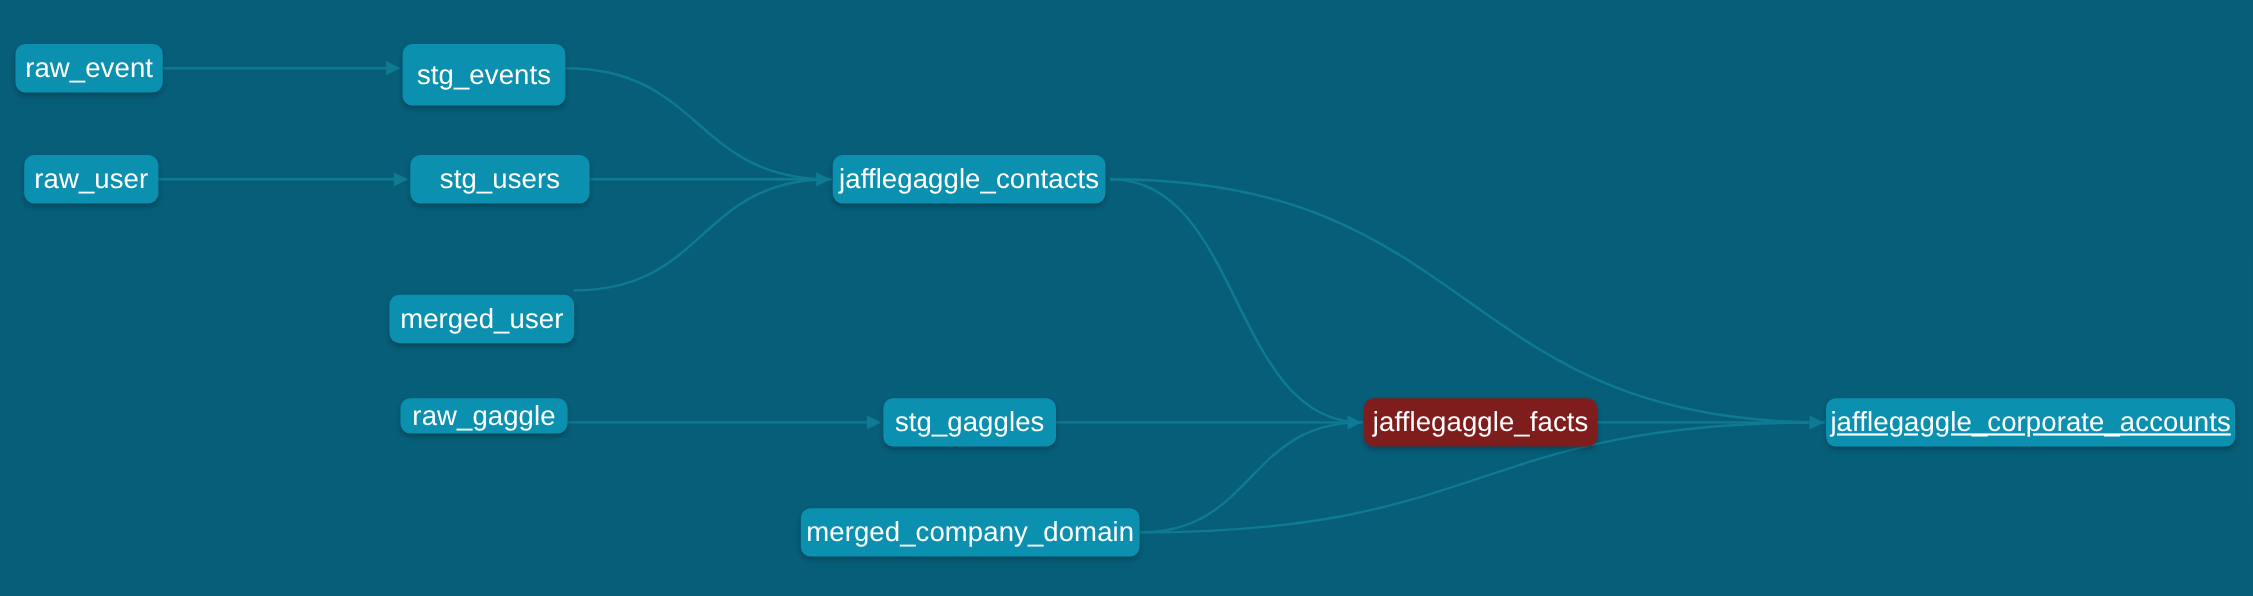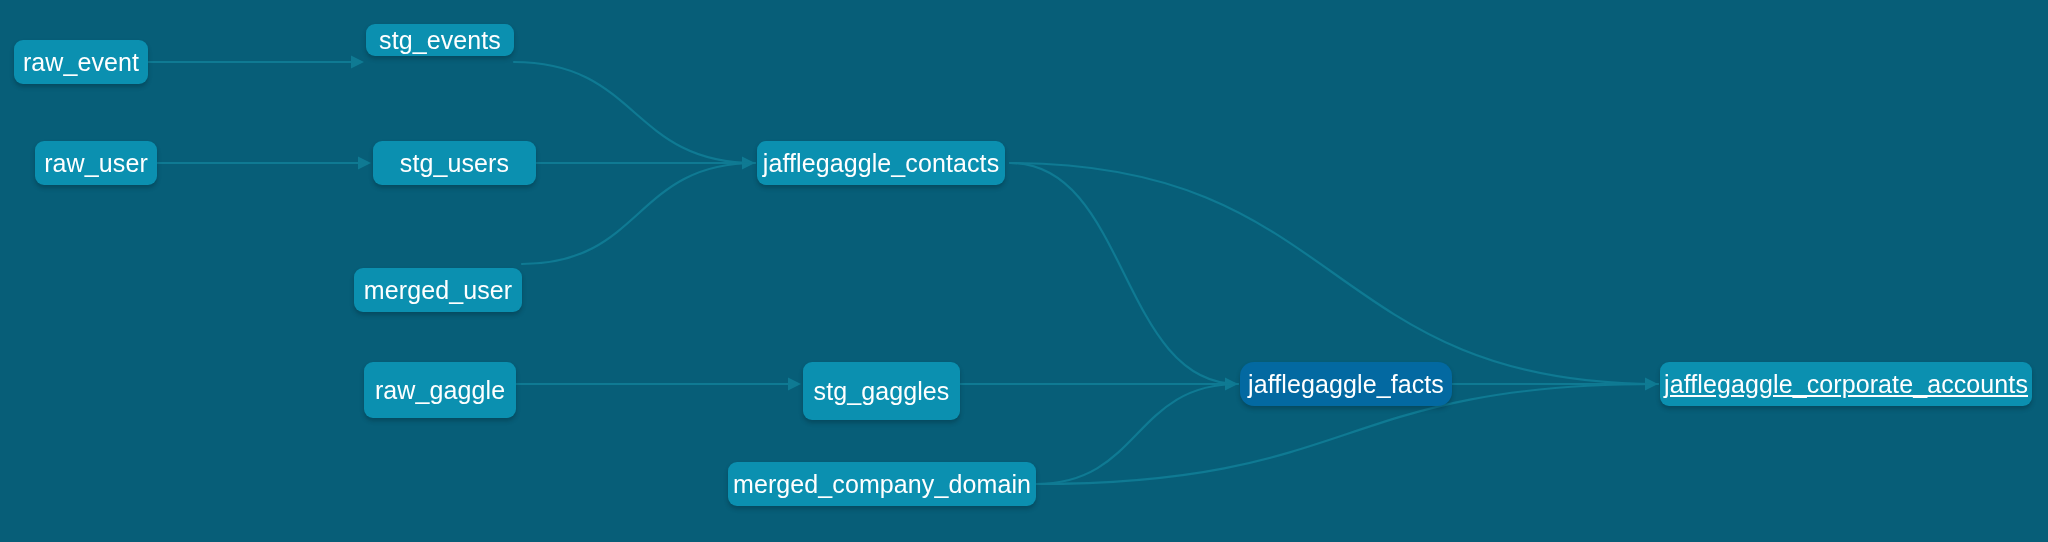--- a/index.html
+++ b/index.html
@@ -43,22 +43,21 @@
     letter-spacing: 0.1px;
     white-space: nowrap;
     padding: 0 17px;
     box-shadow: 0 3px 4px rgba(0, 30, 40, 0.30);
     user-select: none;
   }
   .node-model {
     background: #0b90b0;
   }
   .node-fact {
-    background: #0369a1;
-    border-radius: 14px;
+    background: #7f1d1d;
   }
 </style>
 </head>
 <body>
 
 <div id="stage">
   <svg id="edges" viewBox="0 0 2048 542" xmlns="http://www.w3.org/2000/svg">
       <path class="edge-path" d="M 148 62 C 254.07999999999998 62, 245.92000000000002 62, 352 62"></path>
       <polygon points="364,62 351,55.5 351,68.5" class="arrow-head"></polygon>
       <path class="edge-path" d="M 144 163 C 255.8 163, 247.2 163, 359 163"></path>
@@ -75,39 +74,39 @@
       <path class="edge-path" d="M 1036 484 C 1141.04 484, 1132.96 384, 1238 384"></path>
       <path class="edge-path" d="M 1010 163 C 1346.96 163, 1321.04 384, 1658 384"></path>
       <path class="edge-path" d="M 1452 384 C 1552.88 384, 1545.12 384, 1646 384"></path>
       <polygon points="1658,384 1645,377.5 1645,390.5" class="arrow-head"></polygon>
       <path class="edge-path" d="M 1036 484 C 1359.44 484, 1334.56 384, 1658 384"></path>
     </svg>
   <div id="nodes">
       <div class="node node-model" style="left: 14px; top: 40px; width: 134px; height: 44px;">
         <span>raw_event</span>
       </div>
-      <div class="node node-model" style="left: 366px; top: 24px; width: 148px; height: 32px;">
+      <div class="node node-model" style="left: 366px; top: 40px; width: 148px; height: 56px;">
         <span>stg_events</span>
       </div>
-      <div class="node node-model" style="left: 35px; top: 141px; width: 122px; height: 44px;">
+      <div class="node node-model" style="left: 22px; top: 141px; width: 122px; height: 44px;">
         <span>raw_user</span>
       </div>
       <div class="node node-model" style="left: 373px; top: 141px; width: 163px; height: 44px;">
         <span>stg_users</span>
       </div>
       <div class="node node-model" style="left: 354px; top: 242px; width: 168px; height: 44px; margin-top: 26px;">
         <span>merged_user</span>
       </div>
       <div class="node node-model" style="left: 757px; top: 141px; width: 248px; height: 44px;">
         <span>jafflegaggle_contacts</span>
       </div>
-      <div class="node node-model" style="left: 364px; top: 362px; width: 152px; height: 56px;">
+      <div class="node node-model" style="left: 364px; top: 362px; width: 152px; height: 32px;">
         <span>raw_gaggle</span>
       </div>
-      <div class="node node-model" style="left: 803px; top: 362px; width: 157px; height: 58px;">
+      <div class="node node-model" style="left: 803px; top: 362px; width: 157px; height: 44px;">
         <span>stg_gaggles</span>
       </div>
       <div class="node node-model" style="left: 728px; top: 462px; width: 308px; height: 44px;">
         <span>merged_company_domain</span>
       </div>
       <div class="node node-fact" style="left: 1240px; top: 362px; width: 212px; height: 44px;">
         <span>jafflegaggle_facts</span>
       </div>
       <div class="node node-model" style="left: 1660px; top: 362px; width: 372px; height: 44px; text-decoration: underline;">
         <span>jafflegaggle_corporate_accounts</span>

